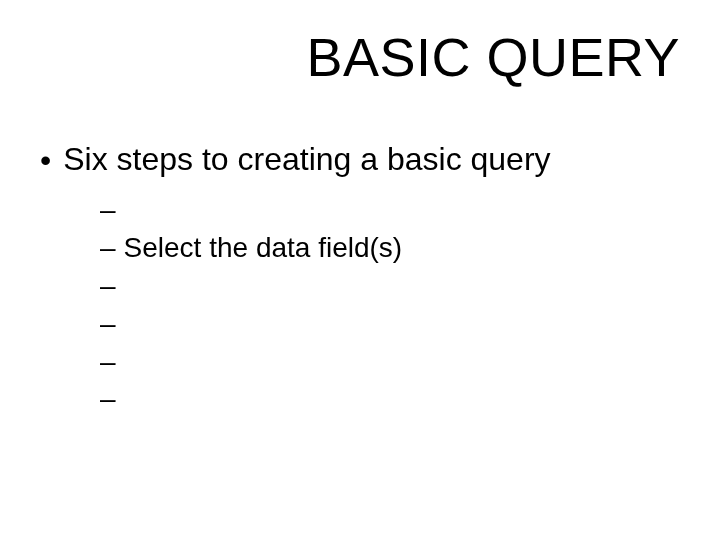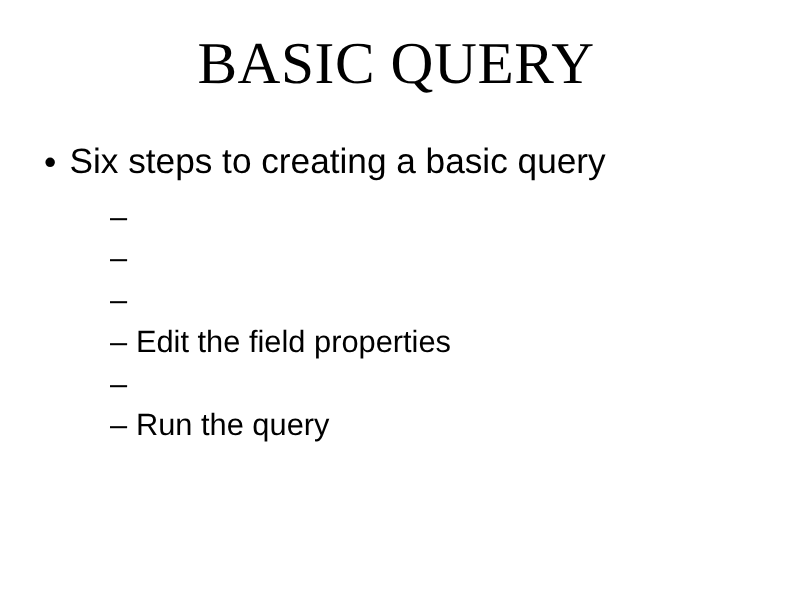--- a/index.html
+++ b/index.html
@@ -7,25 +7,24 @@
       width: 720px;
       height: 540px;
       background: #ffffff;
       font-family: Arial, Helvetica, sans-serif;
       color: #000000;
       padding: 20px 40px;
     }
     .title {
       font-size: 54px;
       font-weight: 400;
-      text-align: center;
+      text-align: right;
       margin-top: 6px;
-      margin-bottom: 40px;
+      margin-bottom: 53px;
       letter-spacing: 0.5px;
-      font-family: Liberation Serif, serif;
     }
     .bullet-level-1 {
       display: flex;
       align-items: flex-start;
       font-size: 32px;
       margin-bottom: 12px;
       margin-left: 0;
     }
     .bullet-dot {
       margin-right: 12px;
@@ -53,28 +52,27 @@
   <span class="bullet-dot">•</span>
   <span>Six steps to creating a basic query</span>
 </div>
 
 <div class="sub-list">
   <div class="bullet-level-2">
     <span class="dash">–</span>
   </div>
   <div class="bullet-level-2">
     <span class="dash">–</span>
+    <span>Select the data field(s)</span>
   </div>
   <div class="bullet-level-2">
     <span class="dash">–</span>
   </div>
   <div class="bullet-level-2">
     <span class="dash">–</span>
-    <span>Edit the field properties</span>
   </div>
   <div class="bullet-level-2">
     <span class="dash">–</span>
   </div>
   <div class="bullet-level-2">
     <span class="dash">–</span>
-    <span>Run the query</span>
   </div>
 </div>
 
 </body></html>

